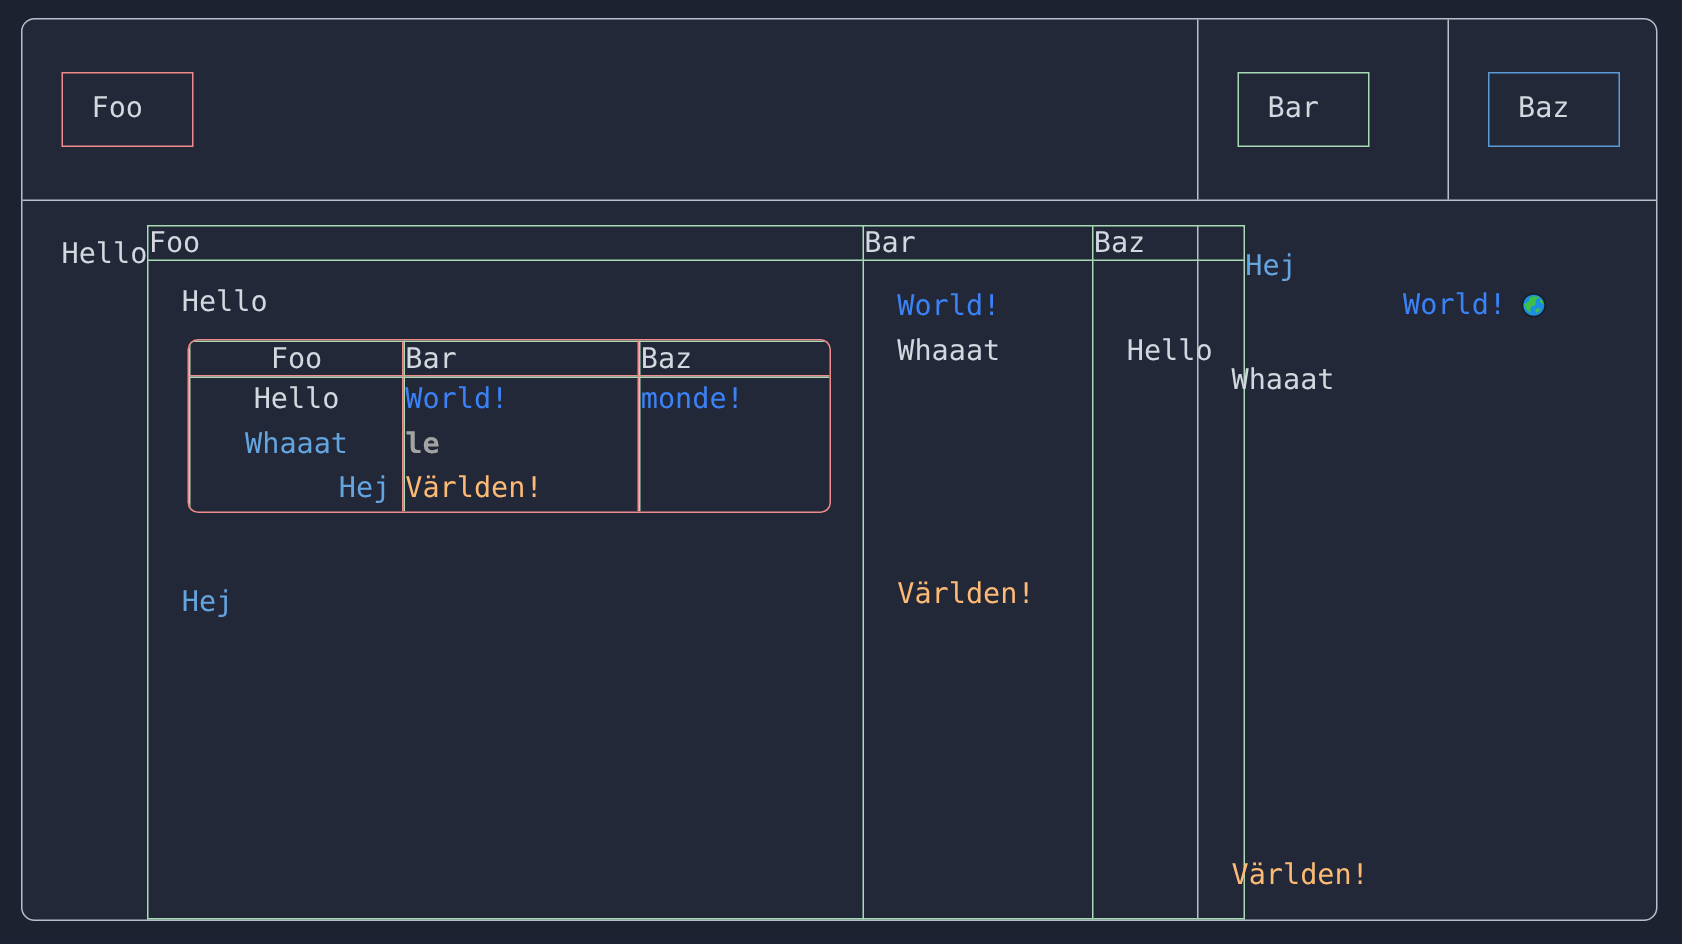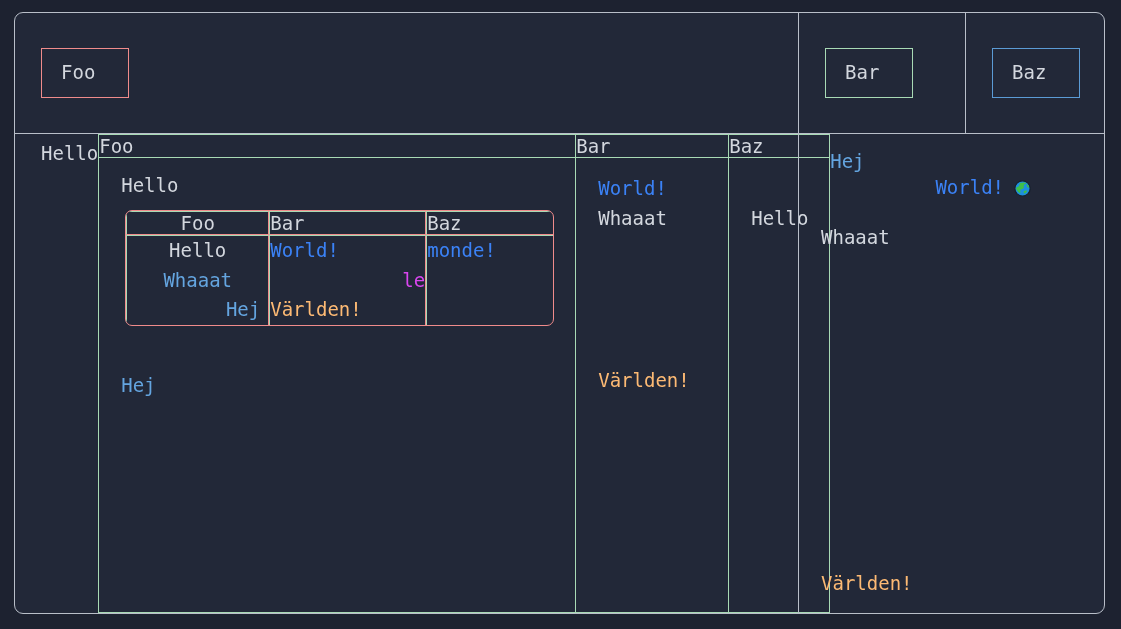--- a/index.html
+++ b/index.html
@@ -24,20 +24,21 @@
     left: 14px;
     top: 12px;
     width: 1091px;
     height: 602px;
     box-sizing: border-box;
     border: 1.5px solid #b9bfc9;
     border-radius: 9px;
     background: #222838;
     display: flex;
     flex-direction: column;
+    gap: 16px;
   }
 
   
   .outer-head {
     display: flex;
     height: 121px;
     box-sizing: border-box;
     border-bottom: 1.5px solid #b9bfc9;
     flex: 0 0 auto;
   }
@@ -162,21 +163,21 @@
   .col-3 { width: 126px; }
 
   .line { display: block; line-height: 1.56; white-space: pre; }
   .line.shift { padding-right: 8px; }
 
   
   .t-default { color: #d3d7de; }
   .t-red     { color: #3b82f6; }
   .t-blue    { color: #64a5e0; }
   .t-gold    { color: #fdba74; }
-  .t-white   { color: #d946ef; font-weight: normal; text-align: right; }
+  .t-white   { color: #a3a3a3; font-weight: bold; }
   .globe-svg { vertical-align: -3px; margin-left: 10px; }
 
   .nowrap { white-space: pre; }
 </style>
 </head>
 <body>
 
 <div class="outer-frame">
 
   <div class="outer-head">

